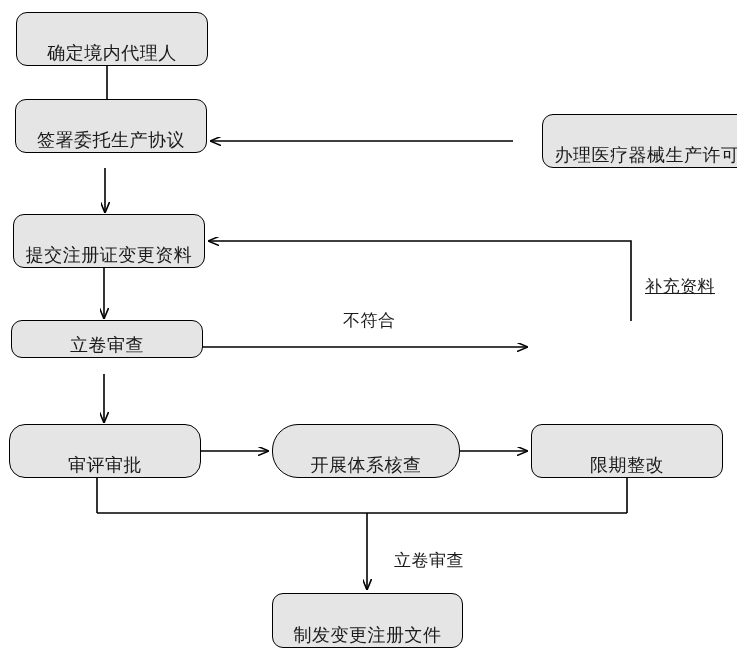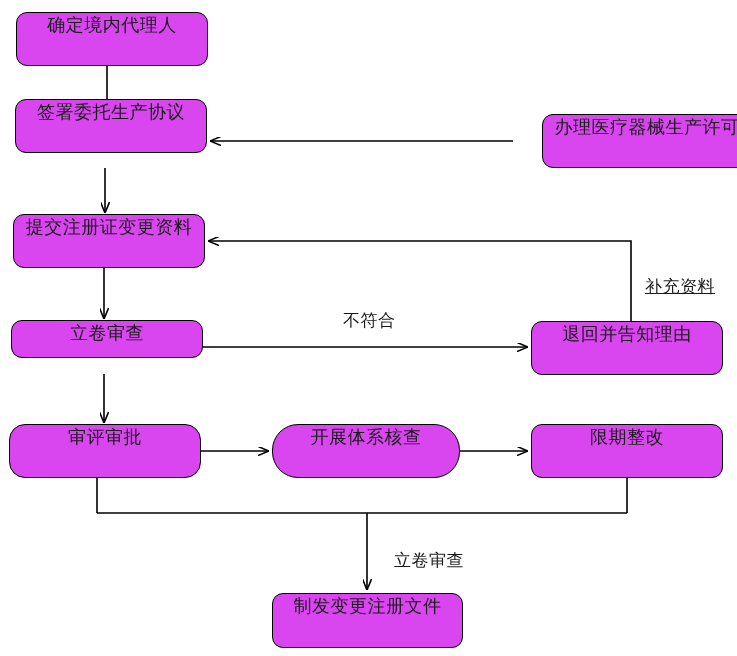--- a/index.html
+++ b/index.html
@@ -24,23 +24,23 @@
     top: 0;
     width: 737px;
     height: 656px;
     pointer-events: none;
   }
   .node {
     position: absolute;
     box-sizing: border-box;
     border: 1.6px solid #000000;
     border-radius: 11px;
-    background: #d946ef;
+    background: #e5e5e5;
     display: flex;
-    align-items: flex-start;
+    align-items: flex-end;
     justify-content: center;
     color: #1a1a1a;
     font-size: 18px;
     letter-spacing: 0.5px;
     white-space: nowrap;
     z-index: 2;
   }
   .edge-label {
     position: absolute;
     color: #1a1a1a;
@@ -105,23 +105,20 @@
   </div>
 
   <div class="node" style="left:13px; top:214px; width:192px; height:54px;">
     <span>提交注册证变更资料</span>
   </div>
 
   <div class="node" style="left:11px; top:320px; width:192px; height:38px;">
     <span>立卷审查</span>
   </div>
 
-  <div class="node" style="left:531px; top:321px; width:192px; height:54px;">
-    <span>退回并告知理由</span>
-  </div>
 
   <div class="node" style="left:9px; top:424px; width:192px; height:54px;border-radius:16px;">
     <span>审评审批</span>
   </div>
 
   <div class="node" style="left:272px; top:424px; width:188px; height:54px;border-radius:26px;">
     <span>开展体系核查</span>
   </div>
 
   <div class="node" style="left:531px; top:424px; width:192px; height:54px;">

